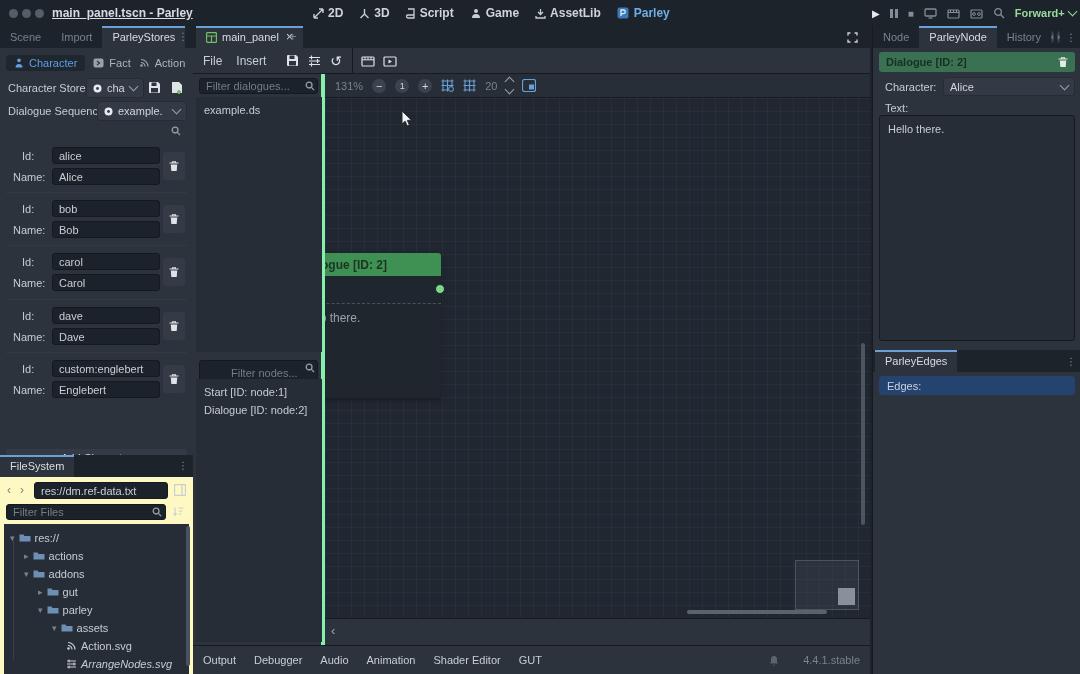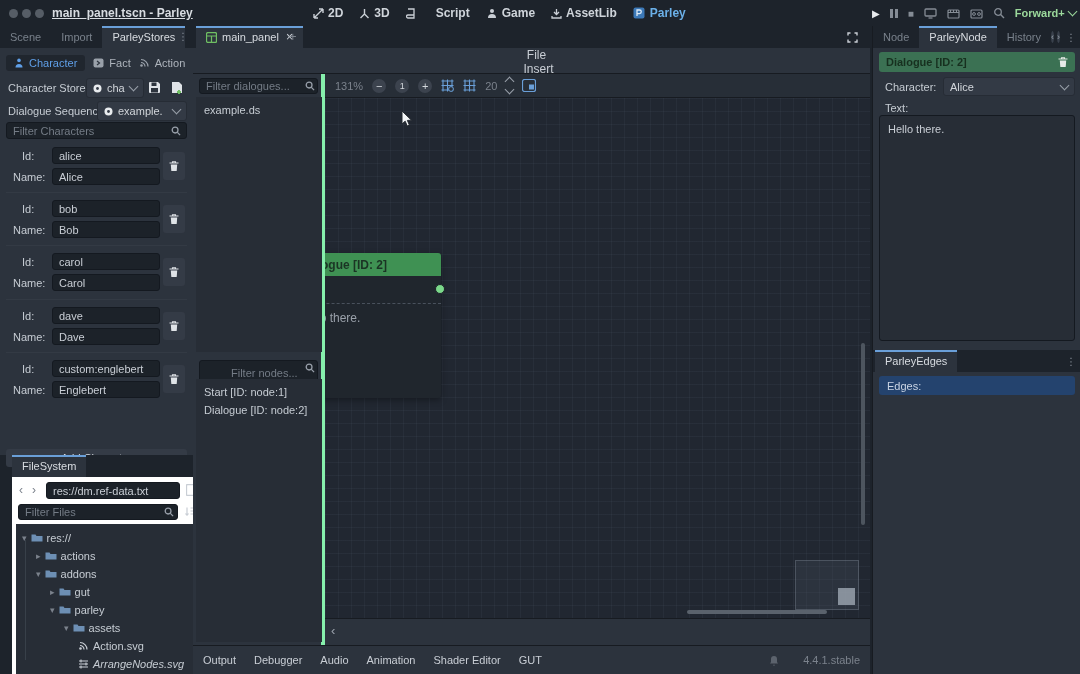--- a/index.html
+++ b/index.html
@@ -46,21 +46,21 @@
             <path d="M1 10 L10 1 M10 1 h-4 M10 1 v4 M1 10 h4 M1 10 v-4" stroke="#c9ced5" stroke-width="1.4" fill="none"></path>
           </svg>
         <span>2D</span>
         </span>
       <span class="f" style="gap:4px;">
         <svg width="11" height="11" viewBox="0 0 11 11">
             <path d="M5.5 1 V6 M5.5 6 L1.5 10 M5.5 6 L9.5 10" stroke="#c9ced5" stroke-width="1.4" fill="none"></path>
           </svg>
         <span>3D</span>
         </span>
-      <span class="f" style="gap:20px;">
+      <span class="f" style="gap:4px;">
         <svg width="10" height="11" viewBox="0 0 10 11">
             <path d="M2 1 h6 v9 h-6 a1.5 1.5 0 0 1 0-3 h6" stroke="#c9ced5" stroke-width="1.3" fill="none"></path>
           </svg>
         <span>Script</span>
         </span>
       <span class="f" style="gap:4px;">
         <svg width="12" height="11" viewBox="0 0 12 11">
             <circle cx="6" cy="3" r="2" fill="#c9ced5"></circle>
             <path d="M2 10 a4 4 0 0 1 8 0 z" fill="#c9ced5"></path>
           </svg>
@@ -173,21 +173,20 @@
     <span class="a" style="left:8px;top:57px;">Dialogue Sequence:</span>
     <div class="drop a" style="left:97px;top:53px;width:90px;height:20px;">
       <svg width="9" height="9" viewBox="0 0 9 9">
           <circle cx="4.5" cy="4.5" r="4" fill="#e8ebee"></circle>
           <circle cx="4.5" cy="4.5" r="1.4" fill="#333a45"></circle>
         </svg>
       <span style="overflow:hidden;white-space:nowrap;flex:1;">example.</span>
       <span class="chevd"></span>
     </div>
 
-    <input class="inp a" style="left: 6px; top: 74px; width: 181px; height: 17px;" placeholder="Filter Characters">
     <svg class="a mag" width="10" height="10" viewBox="0 0 11 11" style="left:171px;top:78px;">
         <circle cx="4.5" cy="4.5" r="3.2" stroke="#99a0aa" fill="none" stroke-width="1.4"></circle>
         <path d="M7 7 L10 10" stroke="#99a0aa" stroke-width="1.4"></path>
       </svg>
 
     <span class="a" style="left:22px;top:102px;">Id:</span>
     <input class="inp a" style="left: 52px; top: 99px; width: 108px; height: 17px;" value="alice">
     <span class="a" style="left:13px;top:123px;">Name:</span>
     <input class="inp a" style="left: 52px; top: 120px; width: 108px; height: 17px;" value="Alice">
     <div class="btn a" style="left:163px;top:104px;width:22px;height:28px;">
@@ -243,21 +242,21 @@
           <path d="M0.5 2 h9 M3.5 2 v-1.2 h3 V2" stroke="#dfe3e7" stroke-width="1.1" fill="none"></path>
           <path d="M1.8 3.5 h6.4 l-0.5 6.5 h-5.4 z" fill="#dfe3e7"></path>
         </svg>
       </div>
 
     <div class="btn a" style="left:6px;top:359px;width:181px;height:18px;margin-top:42px;">
       <span>Add Character</span>
       </div>
   </div>
 
-  <div class="a" style="left:12px;top:455px;width:193px;height:219px;background:#ffffff;">
+  <div class="a" style="left:0;top:455px;width:193px;height:219px;background:#fef9c3;">
     <div class="a f" style="left:0;top:0;width:193px;height:22px;background:#1d232b;">
       <div class="tab active">
           <span>FileSystem</span>
         </div>
       <span class="a dots" style="right:5px;top:5px;">⋮</span>
     </div>
     <span class="a dim" style="left:7px;top:28px;font-size:12px;">‹</span>
     <span class="a dim" style="left:20px;top:28px;font-size:12px;">›</span>
     <input class="inp a" style="left: 34px; top: 27px; width: 134px; height: 17px;" value="res://dm.ref-data.txt">
     <svg class="a" width="12" height="12" viewBox="0 0 12 12" style="left:174px;top:29px;">
@@ -342,21 +341,21 @@
         </svg>
       <span>main_panel</span>
       <span style="color:#cfd4da;font-size:12px;margin-left:2px;">×</span>
     </div>
     <span class="a dim" style="left:96px;top:3px;font-size:13px;">+</span>
     <svg class="a" width="11" height="11" viewBox="0 0 11 11" style="right:12px;top:6px;">
         <path d="M1 3.5 V1 h2.5 M7.5 1 H10 v2.5 M10 7.5 V10 H7.5 M3.5 10 H1 V7.5" stroke="#c9ced5" stroke-width="1.4" fill="none"></path>
       </svg>
   </div>
 
-  <div class="a panel f" style="left:193px;top:48px;width:677px;height:26px;border-bottom:1px solid #171b21;box-sizing:border-box;flex-direction:column;">
+  <div class="a panel f" style="left:193px;top:48px;width:677px;height:26px;border-bottom:1px solid #171b21;box-sizing:border-box;">
     <span style="margin-left:10px;font-size:12px;color:#c9ced5;">File</span>
     <span style="margin-left:14px;font-size:12px;color:#c9ced5;">Insert</span>
     <svg width="13" height="13" viewBox="0 0 13 13" style="margin-left:20px;">
         <path d="M1 2 a1 1 0 0 1 1-1 h8 l2 2 v8 a1 1 0 0 1 -1 1 h-9 a1 1 0 0 1 -1-1 z" fill="#dfe3e7"></path>
         <rect x="3.5" y="1.5" width="5" height="3.5" fill="#2c333d"></rect>
         <rect x="3" y="7" width="7" height="4.5" fill="#2c333d"></rect>
       </svg>
     <svg width="13" height="12" viewBox="0 0 13 12" style="margin-left:9px;">
         <path d="M1 2.5 h11 M1 6 h11 M1 9.5 h11 M3.5 0.5 v4 M9.5 4 v4 M3.5 7.5 v4" stroke="#dfe3e7" stroke-width="1.2"></path>
       </svg>

